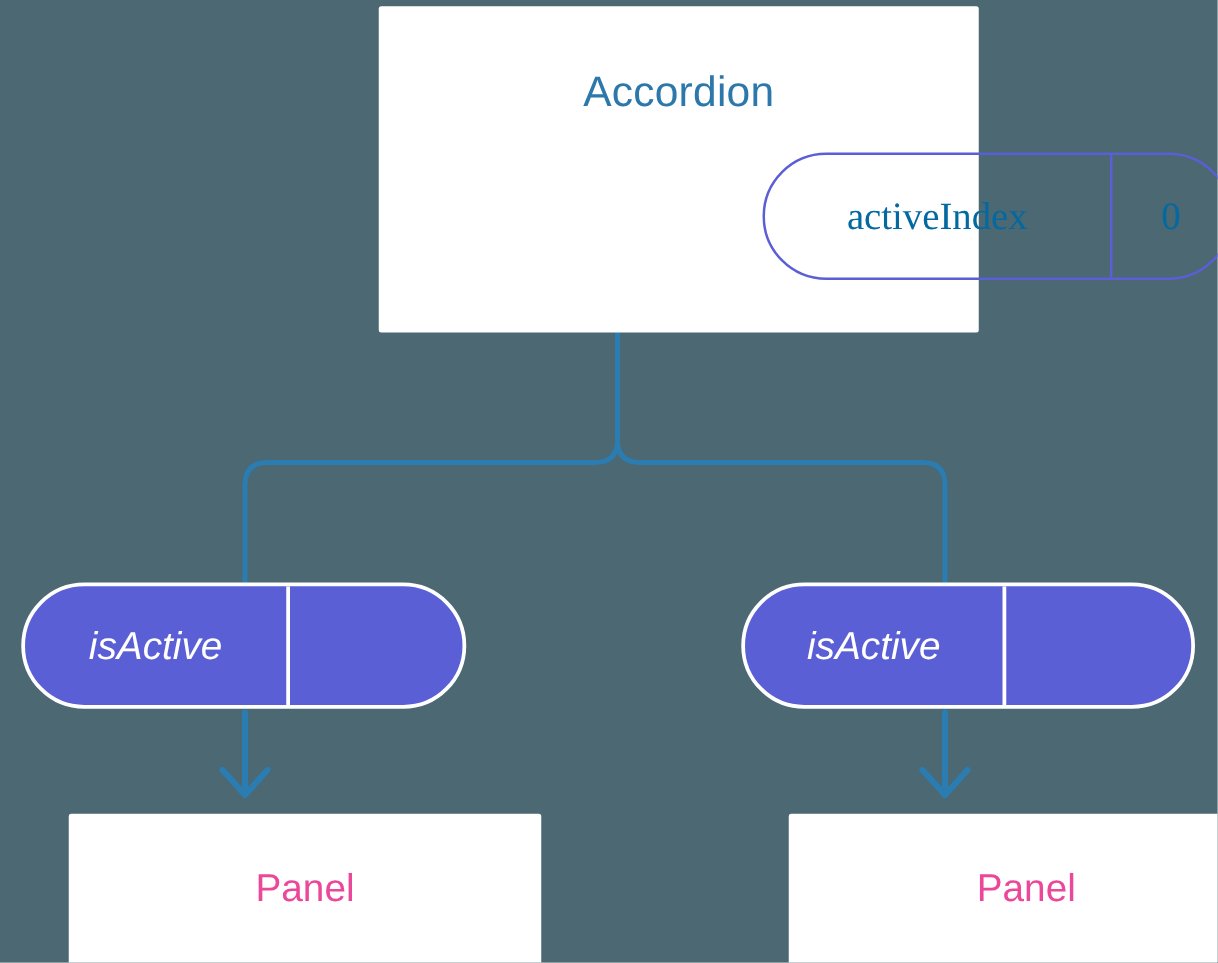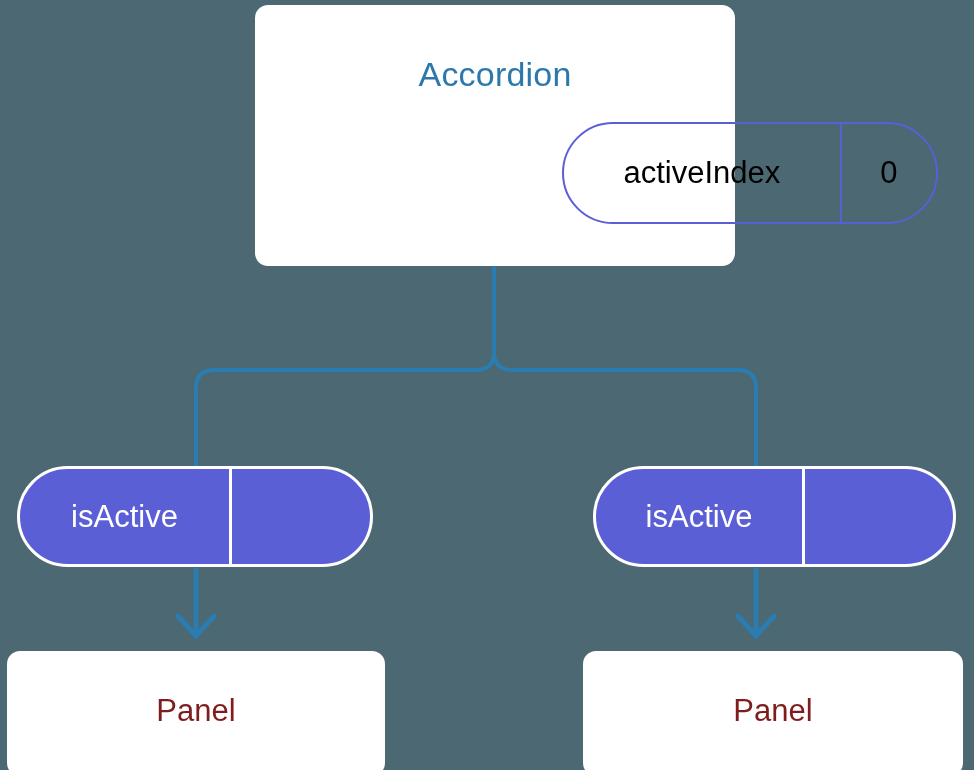--- a/index.html
+++ b/index.html
@@ -25,22 +25,23 @@
     top: 0;
     width: 974px;
     height: 770px;
     pointer-events: none;
   }
 
   
   .node-card {
     position: absolute;
     background: #ffffff;
-    border-radius: 13px;
+    border-radius: 2px;
     box-sizing: border-box;
+    margin-left: 48px;
   }
   #accordion-card {
     left: 255px;
     top: 5px;
     width: 480px;
     height: 261px;
   }
   .card-title {
     position: absolute;
     left: 0;
@@ -71,22 +72,23 @@
     white-space: nowrap;
     box-sizing: border-box;
   }
 
   
   .pill-outline {
     border: 2px solid #5b5fd6;
     background: transparent;
   }
   .pill-outline .pill-cell {
-    color: #000000;
+    color: #0369a1;
     font-size: 31px;
+    font-family: Liberation Serif, serif;
   }
   .pill-outline .pill-key {
     padding: 0 20px;
     border-right: 2px solid #5b5fd6;
   }
   .pill-outline .pill-val {
     padding: 0 24px;
   }
   #state-pill-accordion {
     left: 307px;
@@ -98,20 +100,21 @@
   #state-pill-accordion .pill-val { width: 95px; }
 
   
   .pill-filled {
     background: #5b5fd6;
     border: 3px solid #ffffff;
   }
   .pill-filled .pill-cell {
     color: #ffffff;
     font-size: 31px;
+    font-style: italic;
   }
   .pill-filled .pill-key {
     border-right: 3px solid #ffffff;
   }
   #state-pill-left {
     left: 17px;
     top: 466px;
     width: 356px;
     height: 101px;
   }
@@ -139,21 +142,21 @@
     top: 651px;
     width: 380px;
     height: 125px;
   }
   .panel-title {
     position: absolute;
     left: 0;
     right: 0;
     top: 42px;
     text-align: center;
-    color: #7f1d1d;
+    color: #ec4899;
     font-size: 31px;
     white-space: nowrap;
   }
 </style>
 </head>
 <body>
 
 <div id="diagram-root">
 
   <svg id="connector-layer" width="974" height="770" viewBox="0 0 974 770" fill="none">

